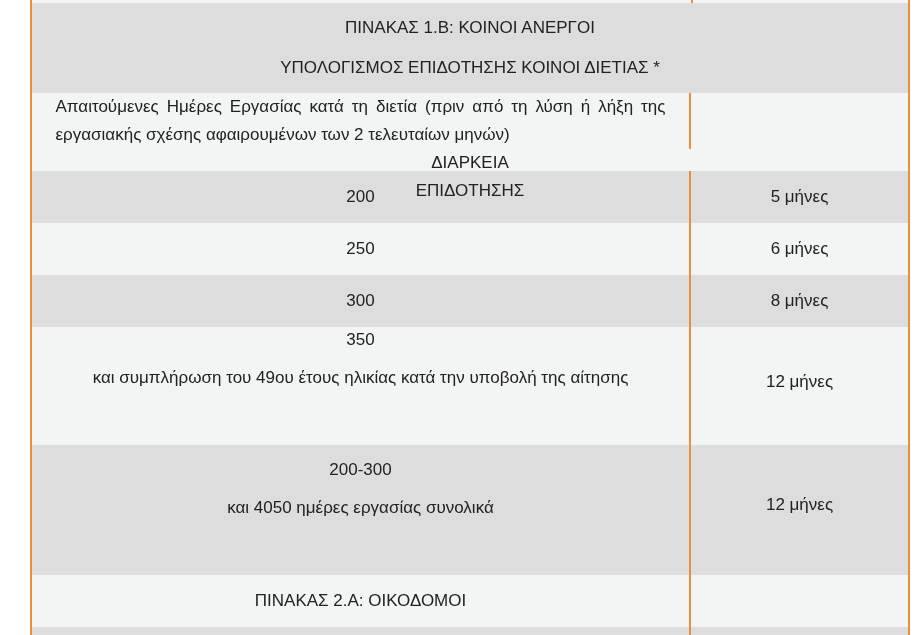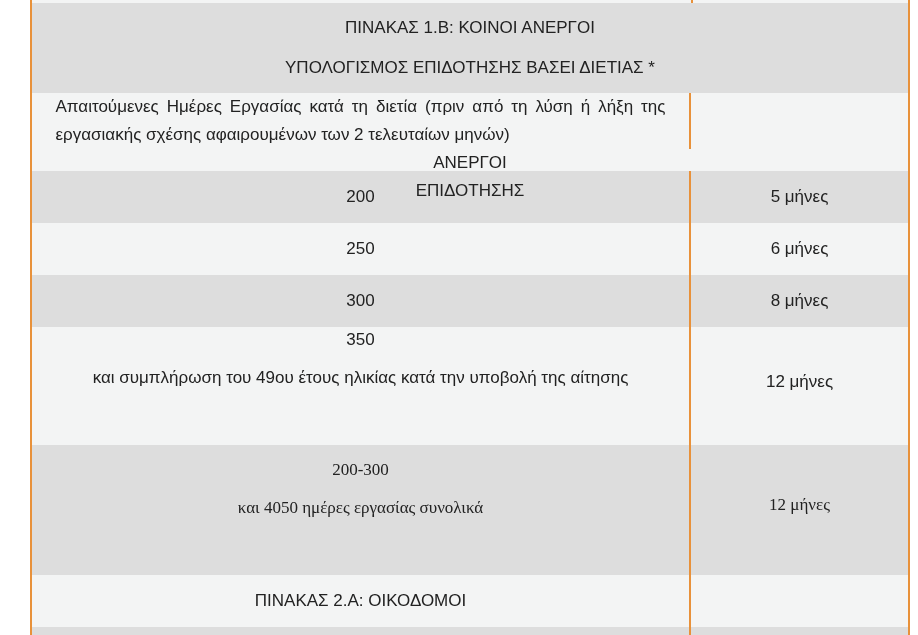--- a/index.html
+++ b/index.html
@@ -75,46 +75,46 @@
     }
     .hdr-right { line-height: 28px; }
     .line { line-height: 26px; }
     .sub-gap { margin-top: 12px; }
     .row-h1 { height: 90px; }
     .row-h2 { height: 78px; flex-direction: column; }
     .row-h3 { height: 52px; }
     .row-350 { height: 118px; }
     .row-350 .cell-left { justify-content: flex-start; padding-top: 0; }
     .row-350 .cell-right { justify-content: flex-start; padding-top: 45px; }
-    .row-wide { height: 130px; font-family: Liberation Serif, serif; }
+    .row-wide { height: 130px; }
     .row-wide .cell-left { justify-content: flex-start; padding-top: 12px; }
     .row-wide .cell-right { justify-content: flex-start; padding-top: 50px; }
     .row-last { height: 10px; }
   </style>
 </head>
 <body>
 
 <div class="table-wrap">
   <div class="top-strip">
     <div class="c1"></div>
   </div>
 
   <div class="row gray row-h1">
     <div class="cell-span">
       <div class="title-line">ΠΙΝΑΚΑΣ 1.Β: ΚΟΙΝΟΙ ΑΝΕΡΓΟΙ</div>
-      <div class="title-line">ΥΠΟΛΟΓΙΣΜΟΣ ΕΠΙΔΟΤΗΣΗΣ ΒΑΣΕΙ ΔΙΕΤΙΑΣ *</div>
+      <div class="title-line">ΥΠΟΛΟΓΙΣΜΟΣ ΕΠΙΔΟΤΗΣΗΣ ΚΟΙΝΟΙ ΔΙΕΤΙΑΣ *</div>
     </div>
   </div>
 
   <div class="row light row-h2">
     <div class="cell-left">
       <div class="hdr-text">Απαιτούμενες Ημέρες Εργασίας κατά τη διετία (πριν από τη λύση ή λήξη της εργασιακής σχέσης αφαιρουμένων των 2 τελευταίων μηνών)</div>
     </div>
     <div class="cell-right">
-      <div class="hdr-right">ΑΝΕΡΓΟΙ</div>
+      <div class="hdr-right">ΔΙΑΡΚΕΙΑ</div>
       <div class="hdr-right">ΕΠΙΔΟΤΗΣΗΣ</div>
     </div>
   </div>
 
   <div class="row gray row-h3">
     <div class="cell-left">
       <span>200</span>
     </div>
     <div class="cell-right">
       <span>5 μήνες</span>

